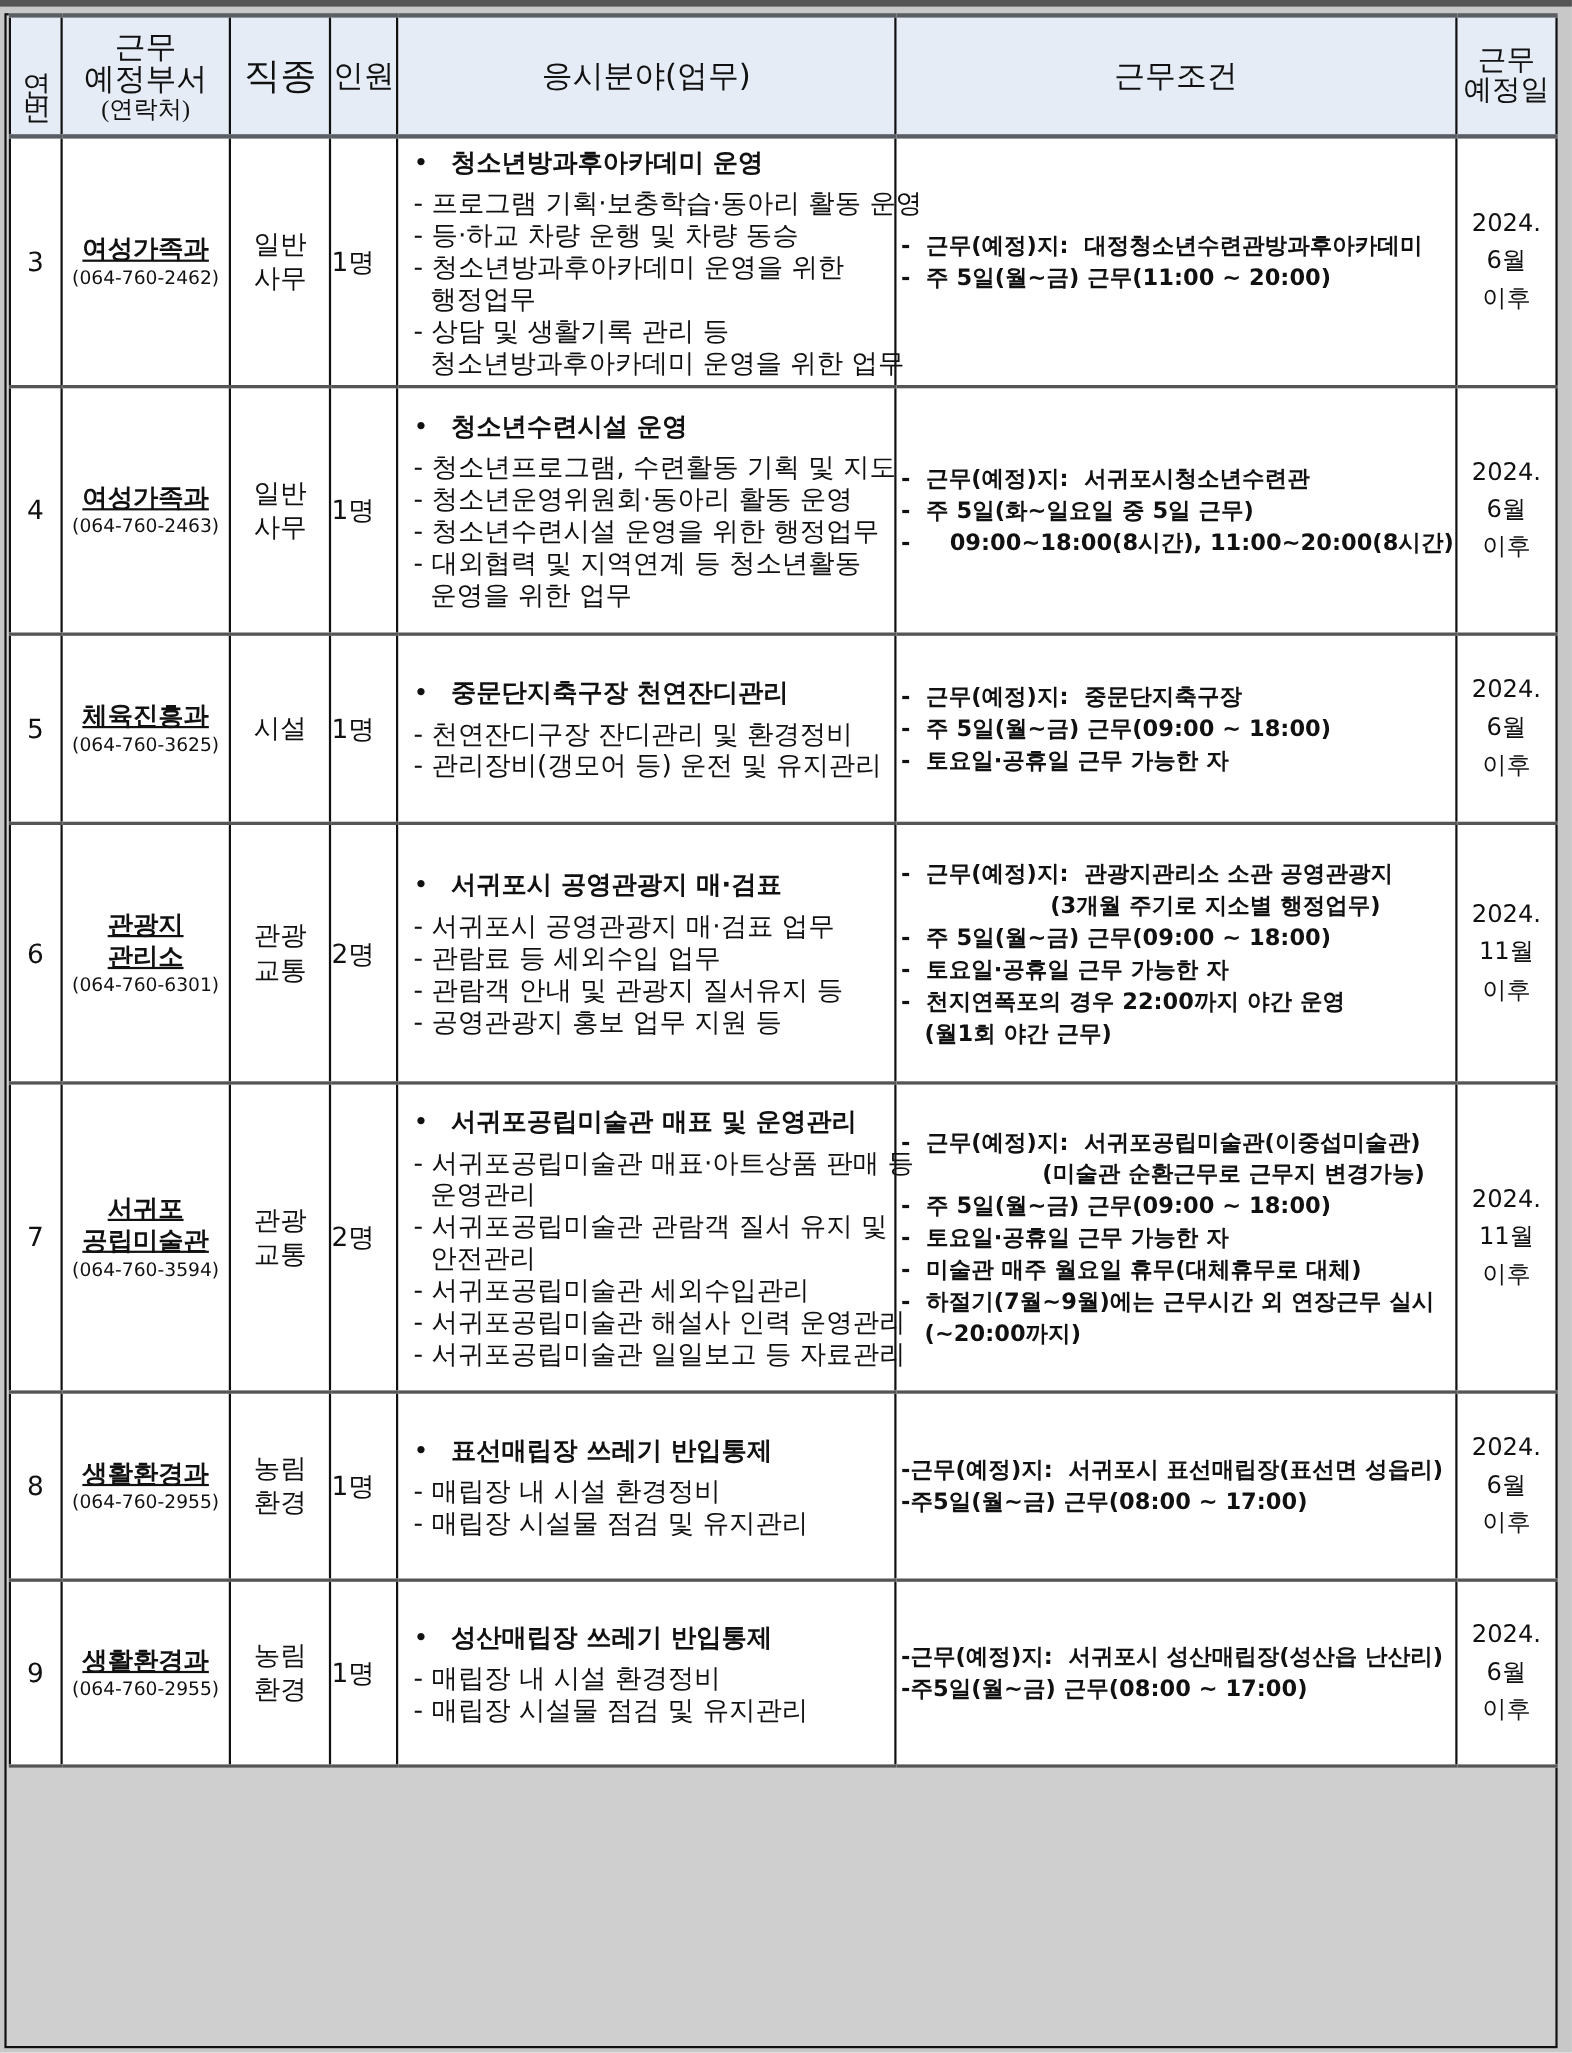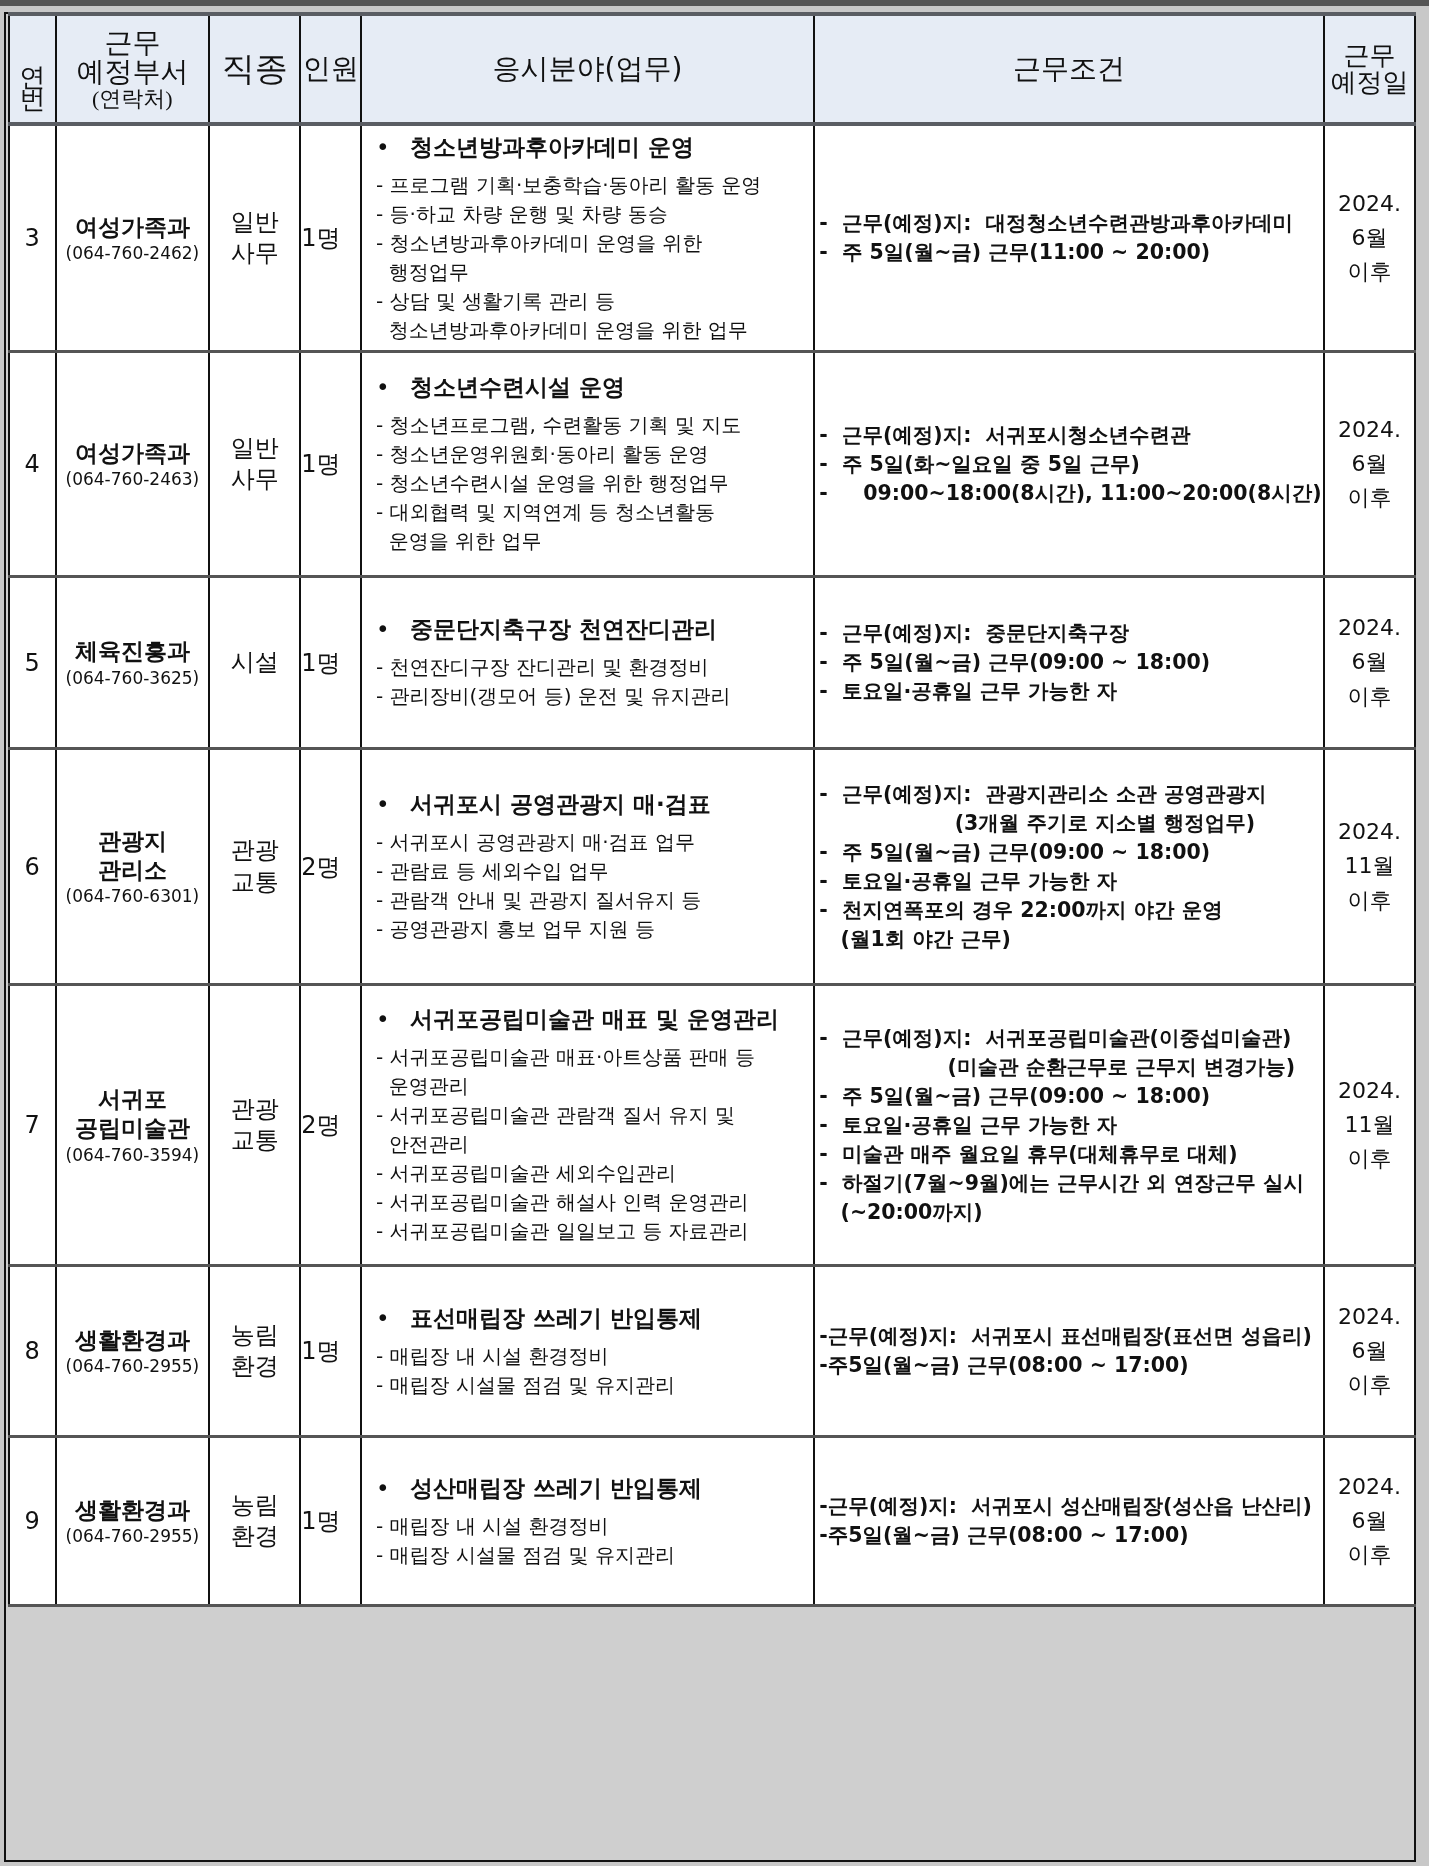--- a/index.html
+++ b/index.html
@@ -30,25 +30,25 @@
   }
   table.grid tbody td { border-bottom: 3px solid #555; }
   th .sub { font-size: 22px; display: block; font-family: Liberation Serif, serif; }
   .c-no   { width: 44px; text-align: center; font-size: 24px; }
   .c-dept { width: 150px; text-align: center; }
   .c-type { width: 88px; text-align: center; font-size: 24px; line-height: 1.3; }
   .c-cnt  { width: 58px; text-align: left; font-size: 24px; }
   .c-task { width: 446px; padding-left: 14px !important; padding-right: 4px !important; }
   .c-cond { width: 502px; padding-left: 4px !important; font-size: 21px; }
   .c-date { width: 88px; text-align: center; font-size: 22px; line-height: 1.55; }
-  .dept-name { font-size: 23px; font-weight: bold; line-height: 1.25; }
+  .dept-name { font-size: 23px; font-weight: bold; line-height: 1.25; text-decoration: underline; }
   .dept-tel  { font-size: 17px; margin-top: 2px; }
   .task-title { font-size: 23px; font-weight: bold; margin-bottom: 8px; white-space: nowrap; }
   .task-title .bul { display: inline-block; width: 34px; font-weight: normal; }
-  .task-line { font-size: 20px; line-height: 29px; white-space: pre; }
+  .task-line { font-size: 24px; line-height: 29px; white-space: pre; }
   .cond-line { font-size: 20.5px; line-height: 29px; white-space: pre; overflow: hidden; font-weight: bold; }
   .cell-clip { overflow: hidden; }
   .vhead { writing-mode: vertical-rl; text-orientation: upright; letter-spacing: -4px; font-size: 26px; margin: 0 auto; }
   tr.r3 td { height: 224px; }
   tr.r4 td { height: 222px; }
   tr.r5 td { height: 169px; }
   tr.r6 td { height: 233px; }
   tr.r7 td { height: 278px; }
   tr.r8 td { height: 168px; }
   tr.r9 td { height: 166px; }

